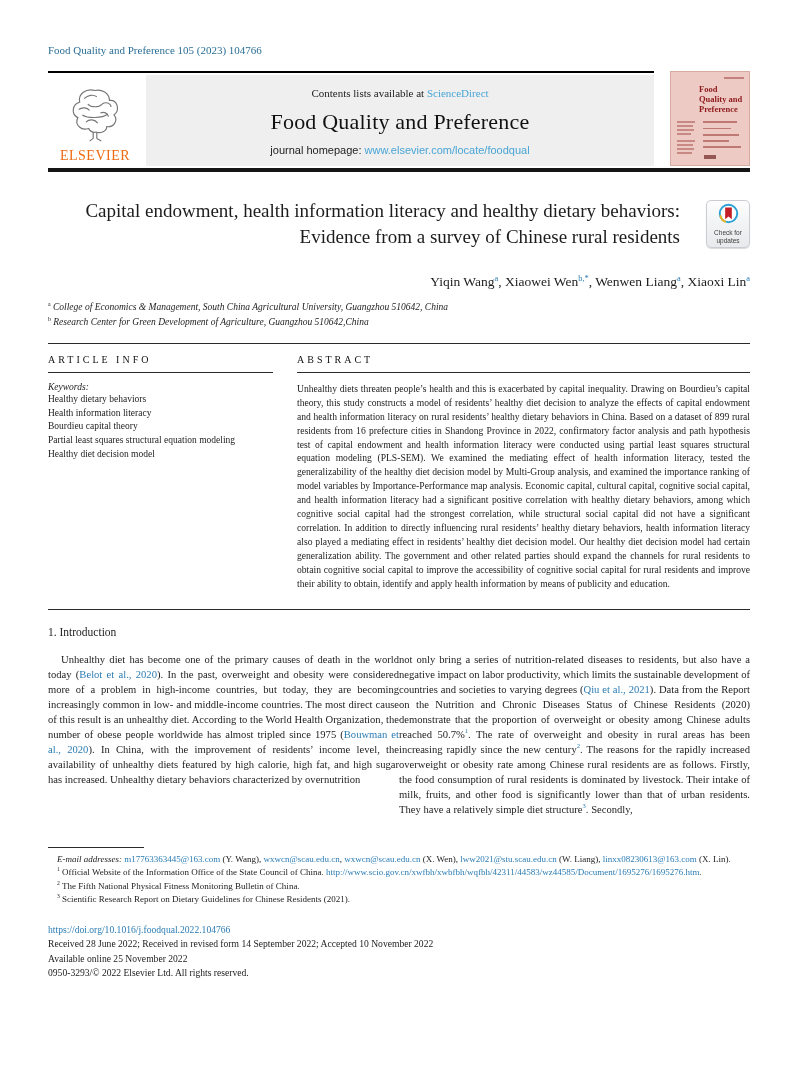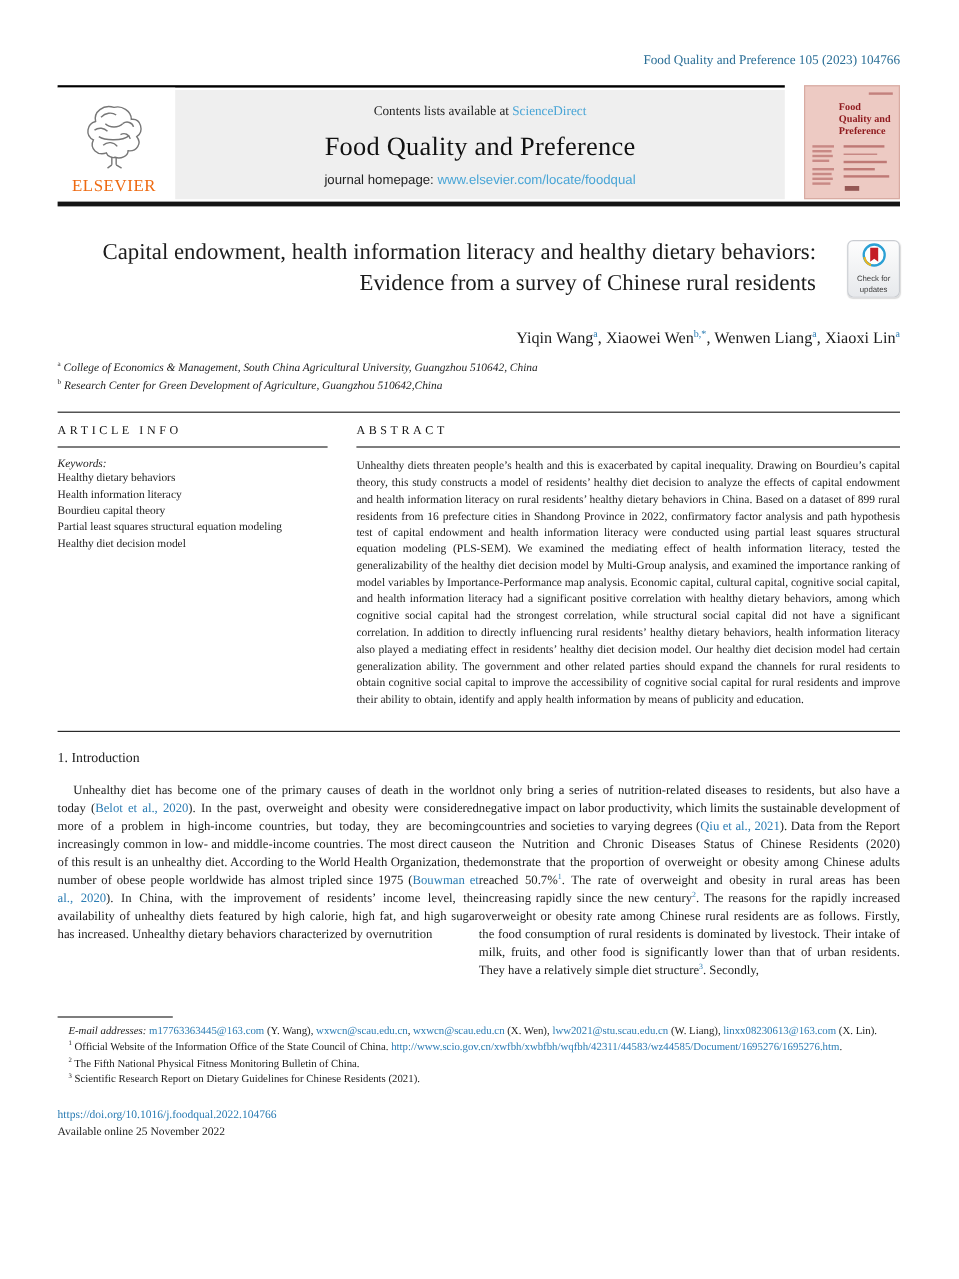--- a/index.html
+++ b/index.html
@@ -13,21 +13,21 @@
     width:799px;height:1066px;background:#ffffff;color:var(--ink);
     font-family:"Liberation Serif", serif;position:relative;overflow:hidden;
   }
   .page{padding:0 49px 0 48px;}
   a,.lnk{color:var(--link);text-decoration:none;cursor:pointer;}
   .lnk-light{color:var(--link-light);}
   sup{font-size:0.62em;vertical-align:super;line-height:0;}
   .sup-link{color:var(--link);}
 
   
-  .citation{margin-top:44px;text-align:right;font-size:11px;color:#2a6e96;}
+  .citation{margin-top:44px;text-align:left;font-size:11px;color:#2a6e96;}
 
   
   .header-row{display:grid;grid-template-columns:1fr 80px;column-gap:16px;margin-top:15px;}
   .banner-main{border-top:2px solid #000;display:flex;align-items:stretch;}
   .logo-block{width:98px;background:#fff;display:flex;flex-direction:column;align-items:center;justify-content:flex-end;padding:6px 4px 2px 0;}
   .logo-tree{margin-bottom:2px;}
   .logo-word{font-size:14px;color:#ee6a11;letter-spacing:0.5px;font-family:"Liberation Serif",serif;}
   .banner-gray{flex:1;background:#efefef;text-align:center;display:flex;flex-direction:column;justify-content:space-between;padding:12px 8px 10px 8px;margin-top:2px;}
   .banner-line1{font-size:11px;color:#222;}
   .banner-title{font-size:22px;color:#111;letter-spacing:0.2px;}
@@ -206,16 +206,18 @@
       <span class="em-label">E-mail addresses:</span>
       <span> </span><span class="lnk">m17763363445@163.com</span><span> (Y. Wang), </span><span class="lnk">wxwcn@scau.edu.cn</span><span>, </span><span class="lnk">wxwcn@scau.edu.cn</span><span> (X. Wen), </span><span class="lnk">lww2021@stu.scau.edu.cn</span><span> (W. Liang), </span><span class="lnk">linxx08230613@163.com</span><span> (X. Lin).</span>
     </div>
     <div class="fn-line"><sup>1</sup><span> Official Website of the Information Office of the State Council of China. </span><span class="lnk">http://www.scio.gov.cn/xwfbh/xwbfbh/wqfbh/42311/44583/wz44585/Document/1695276/1695276.htm</span><span>.</span></div>
     <div class="fn-line"><sup>2</sup><span> The Fifth National Physical Fitness Monitoring Bulletin of China.</span></div>
     <div class="fn-line"><sup>3</sup><span> Scientific Research Report on Dietary Guidelines for Chinese Residents (2021).</span></div>
   </div>
 
   <div class="bottom">
     <div class="lnk">https://doi.org/10.1016/j.foodqual.2022.104766</div>
+    <div>Received 28 June 2022; Received in revised form 14 September 2022; Accepted 10 November 2022</div>
     <div>Available online 25 November 2022</div>
+    <div>0950-3293/© 2022 Elsevier Ltd. All rights reserved.</div>
   </div>
 
 </div>
 
 </body></html>

